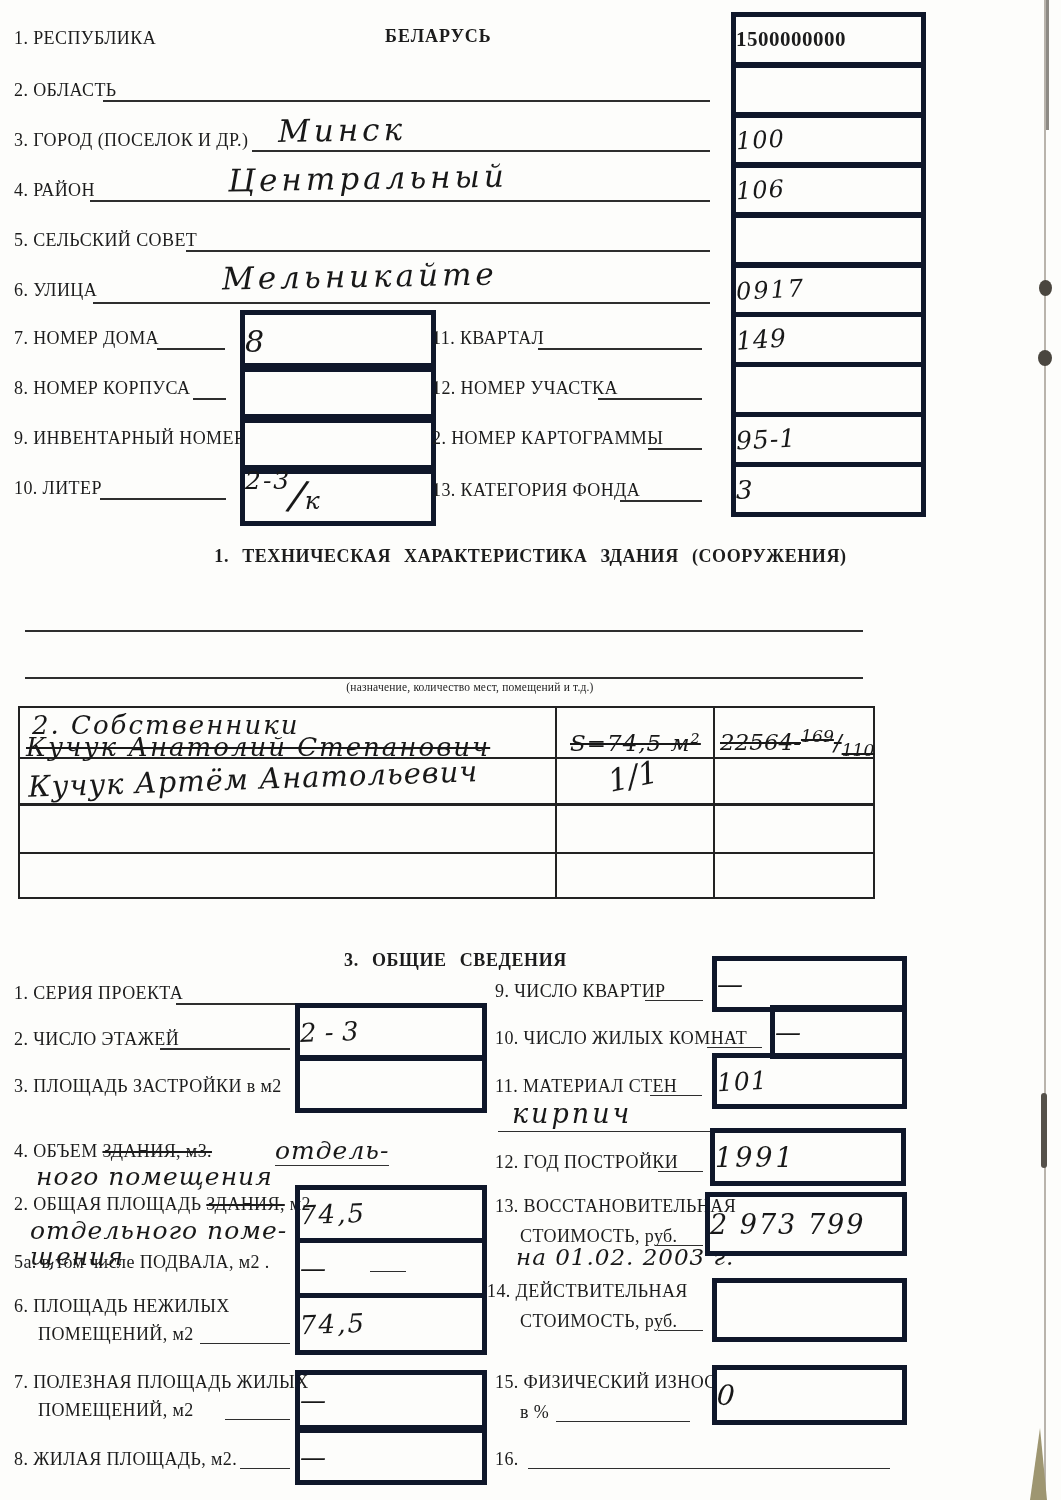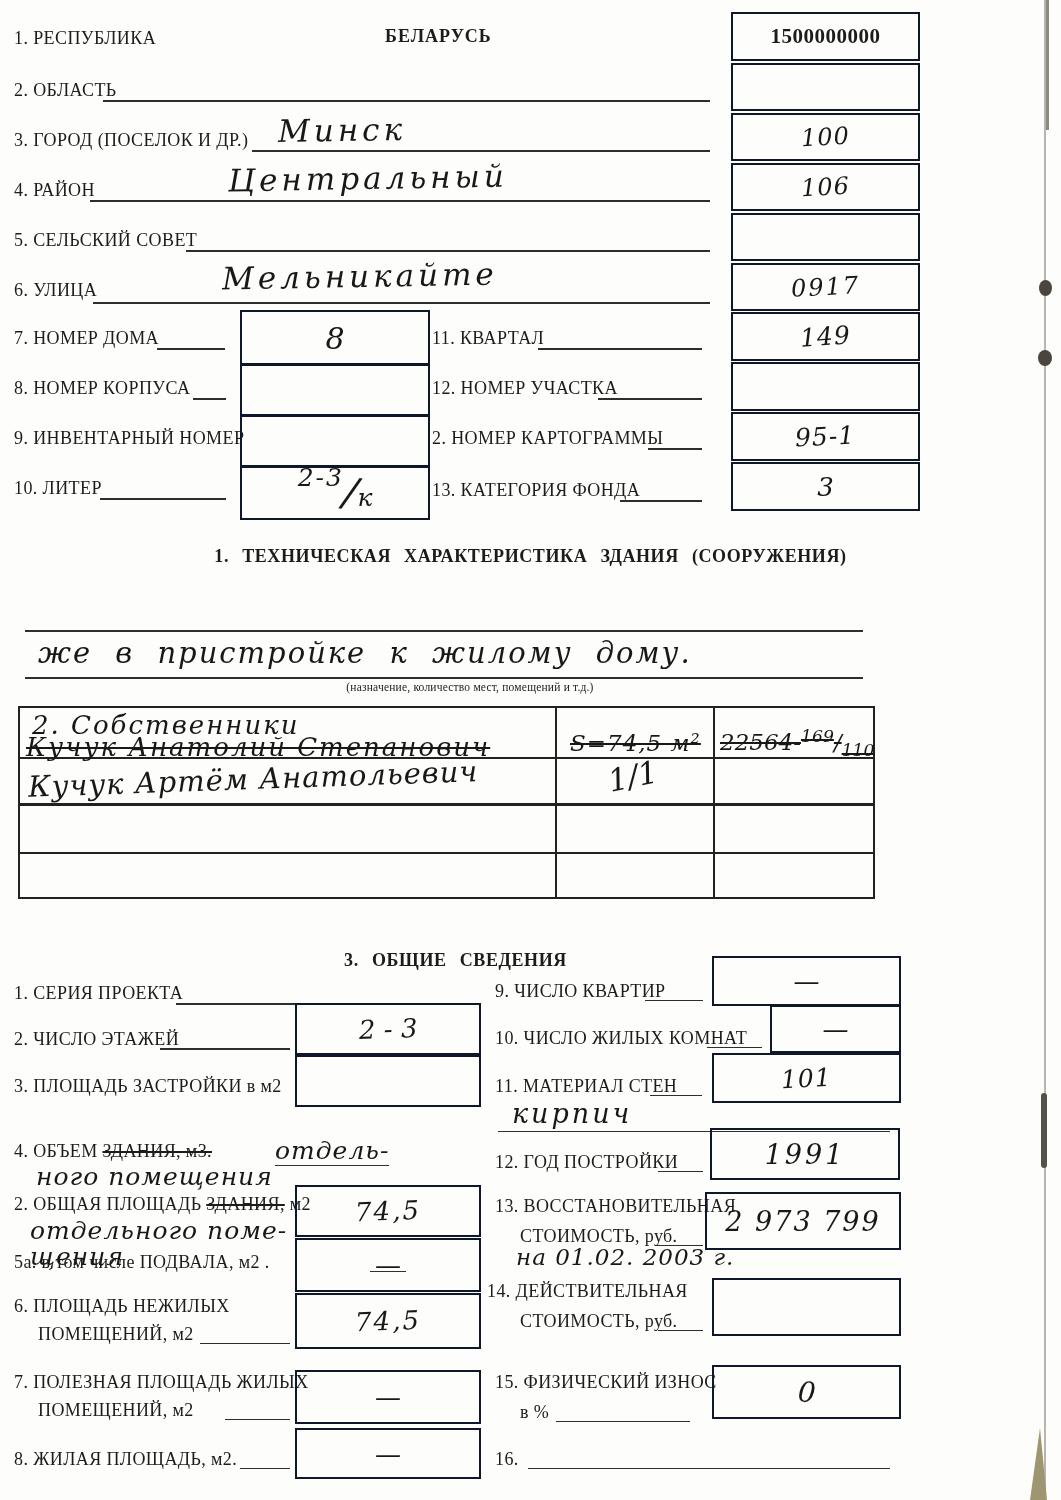--- a/index.html
+++ b/index.html
@@ -28,23 +28,23 @@
   }
   .hw{
     position:absolute;
     font-family:"DejaVu Serif", serif;
     font-style:italic;
     color:#181818;
     white-space:nowrap;
   }
   .box{
     position:absolute;
-    border:2px solid #0f172a;
+    border:5px solid #0f172a;
     background:transparent;
-    display:flex;align-items:center;justify-content:center;
+    display:flex;align-items:center;justify-content:flex-start;
   }
   .box .hw{position:static;}
   .line{
     position:absolute;height:0;
     border-top:2px solid #2e2e2e;
   }
   .thin{border-top-width:1.5px;}
   .strike{text-decoration:line-through;text-decoration-thickness:2px;}
   .caption{
     position:absolute;
@@ -139,21 +139,20 @@
   <span class="lbl" style="left:432px;top:480px">13. КАТЕГОРИЯ ФОНДА</span>
   <div class="line" style="left:620px;top:500px;width:82px"></div>
   <div class="box" style="left:731px;top:462px;width:185px;height:45px">
     <span class="hw" style="font-size:26px">3</span>
   </div>
 
   <div class="title" style="top:546px">1. ТЕХНИЧЕСКАЯ  ХАРАКТЕРИСТИКА  ЗДАНИЯ  (СООРУЖЕНИЯ)</div>
 
   <div class="line" style="left:25px;top:630px;width:838px"></div>
 
-  <span class="hw" style="left:38px;top:636px;font-size:29px;letter-spacing:2px;word-spacing:12px">же  в пристройке  к жилому  дому.</span>
   <div class="line" style="left:25px;top:677px;width:838px"></div>
 
   <div class="caption" style="left:120px;top:681px;width:700px">(назначение, количество мест, помещений и т.д.)</div>
 
   <div class="otable" style="left:18px;top:706px;width:853px;height:189px">
     <div class="vline" style="left:535px"></div>
     <div class="vline" style="left:693px"></div>
     <div class="hline" style="top:49px"></div>
     <div class="hline" style="top:95px;border-top-width:3px"></div>
     <div class="hline" style="top:144px"></div>

